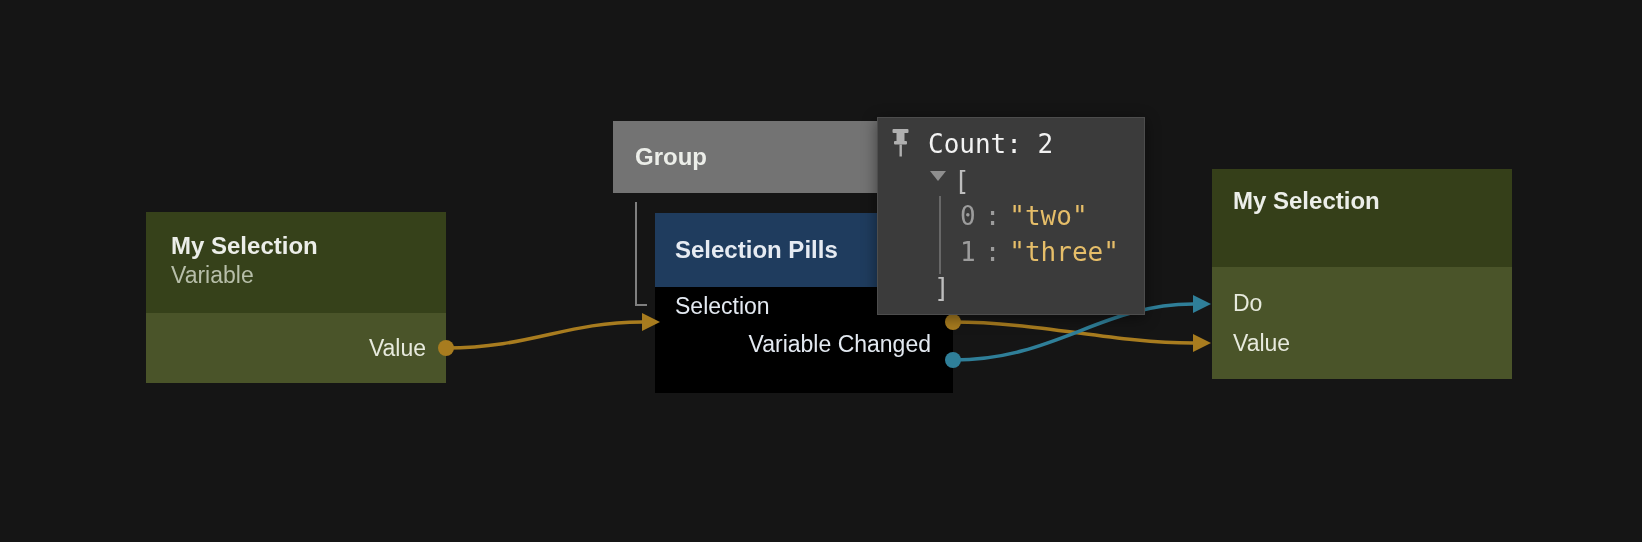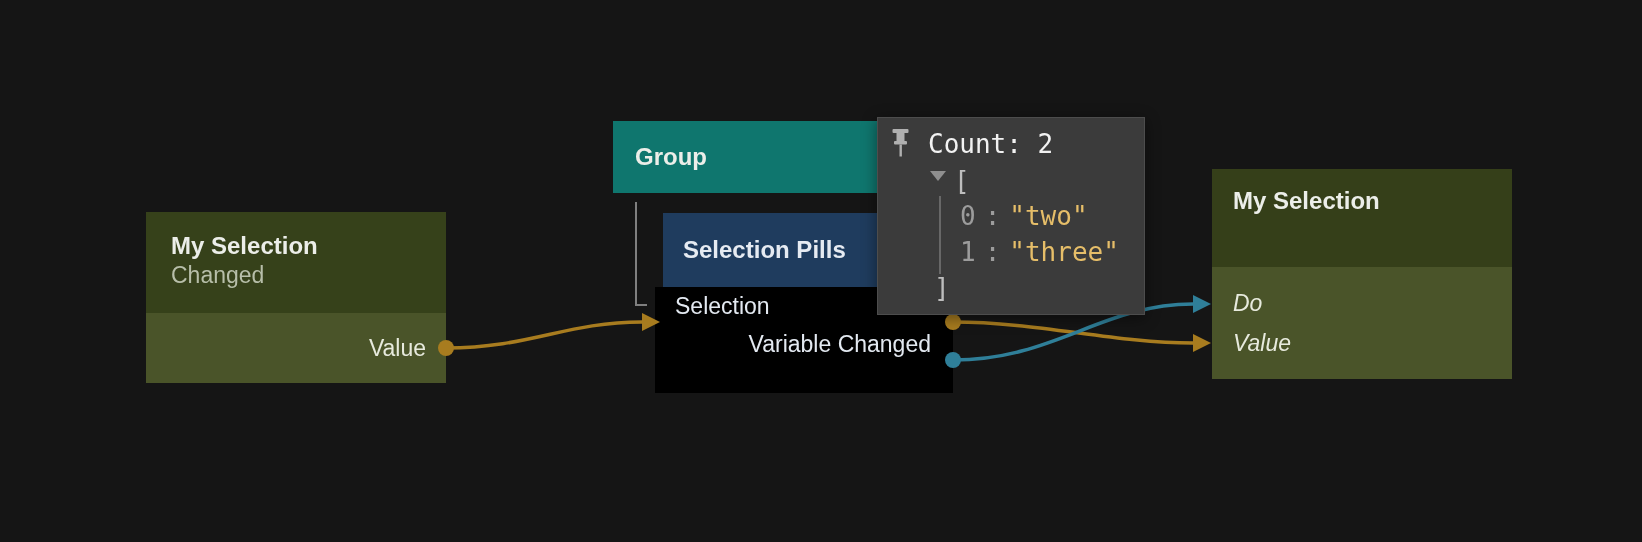--- a/index.html
+++ b/index.html
@@ -16,35 +16,35 @@
   .port-label{font-size:23px;color:#e7eadd;}
   .blue .port-label{color:#e3e9f1;}
   .blue .node-title{color:#e6ebf2;}
 
   
   .node-variable{left:146px;top:212px;width:300px;height:171px;}
   .node-variable .node-header{height:101px;background:#36411a;padding:19px 25px 0 25px;}
   .node-variable .node-body{height:70px;background:#4a5429;display:flex;align-items:center;justify-content:flex-end;padding-right:20px;}
 
   
-  .node-group{left:613px;top:121px;width:385px;height:72px;background:#0f766e;display:flex;align-items:center;padding-left:22px;}
+  .node-group{left:613px;top:121px;width:385px;height:72px;background:#737373;display:flex;align-items:center;padding-left:22px;}
 
   
   .node-pills{left:655px;top:213px;width:298px;height:180px;}
-  .node-pills .node-header{height:74px;background:#1f3c5e;display:flex;align-items:center;padding-left:20px;margin-left:8px;}
+  .node-pills .node-header{height:74px;background:#1f3c5e;display:flex;align-items:center;padding-left:20px;}
   .node-pills .node-body{height:106px;background:#000000;}
   .pills-row{height:38px;display:flex;align-items:center;}
   .pills-row.in{justify-content:flex-start;padding-left:20px;}
   .pills-row.out{justify-content:flex-end;padding-right:22px;}
 
   
   .node-setvar{left:1212px;top:169px;width:300px;height:210px;}
   .node-setvar .node-header{height:98px;background:#353f19;padding:17px 21px 0 21px;}
   .node-setvar .node-body{height:112px;background:#4a5429;padding-top:16px;}
-  .setvar-row{height:40px;display:flex;align-items:center;padding-left:21px;font-style:italic;}
+  .setvar-row{height:40px;display:flex;align-items:center;padding-left:21px;}
 
   
   .wires{position:absolute;left:0;top:0;z-index:5;pointer-events:none;}
 
   
   .tooltip{
     position:absolute;left:877px;top:117px;width:268px;height:198px;z-index:10;
     background:#3b3b3b;border:1px solid #4d4d4d;
     box-shadow:0 3px 14px rgba(0,0,0,0.45);
     font-family:"DejaVu Sans Mono", monospace;font-size:26px;color:#f0f0f0;
@@ -68,21 +68,21 @@
   .tt-value{color:#e6be69;}
 </style>
 </head>
 <body>
 
 <div class="canvas">
 
   <div class="node node-variable">
     <div class="node-header">
       <div class="node-title">My Selection</div>
-      <div class="node-subtitle">Changed</div>
+      <div class="node-subtitle">Variable</div>
     </div>
     <div class="node-body">
       <span class="port-label">Value</span>
     </div>
   </div>
 
   <div class="node node-group">
     <div class="node-title">Group</div>
   </div>
 

